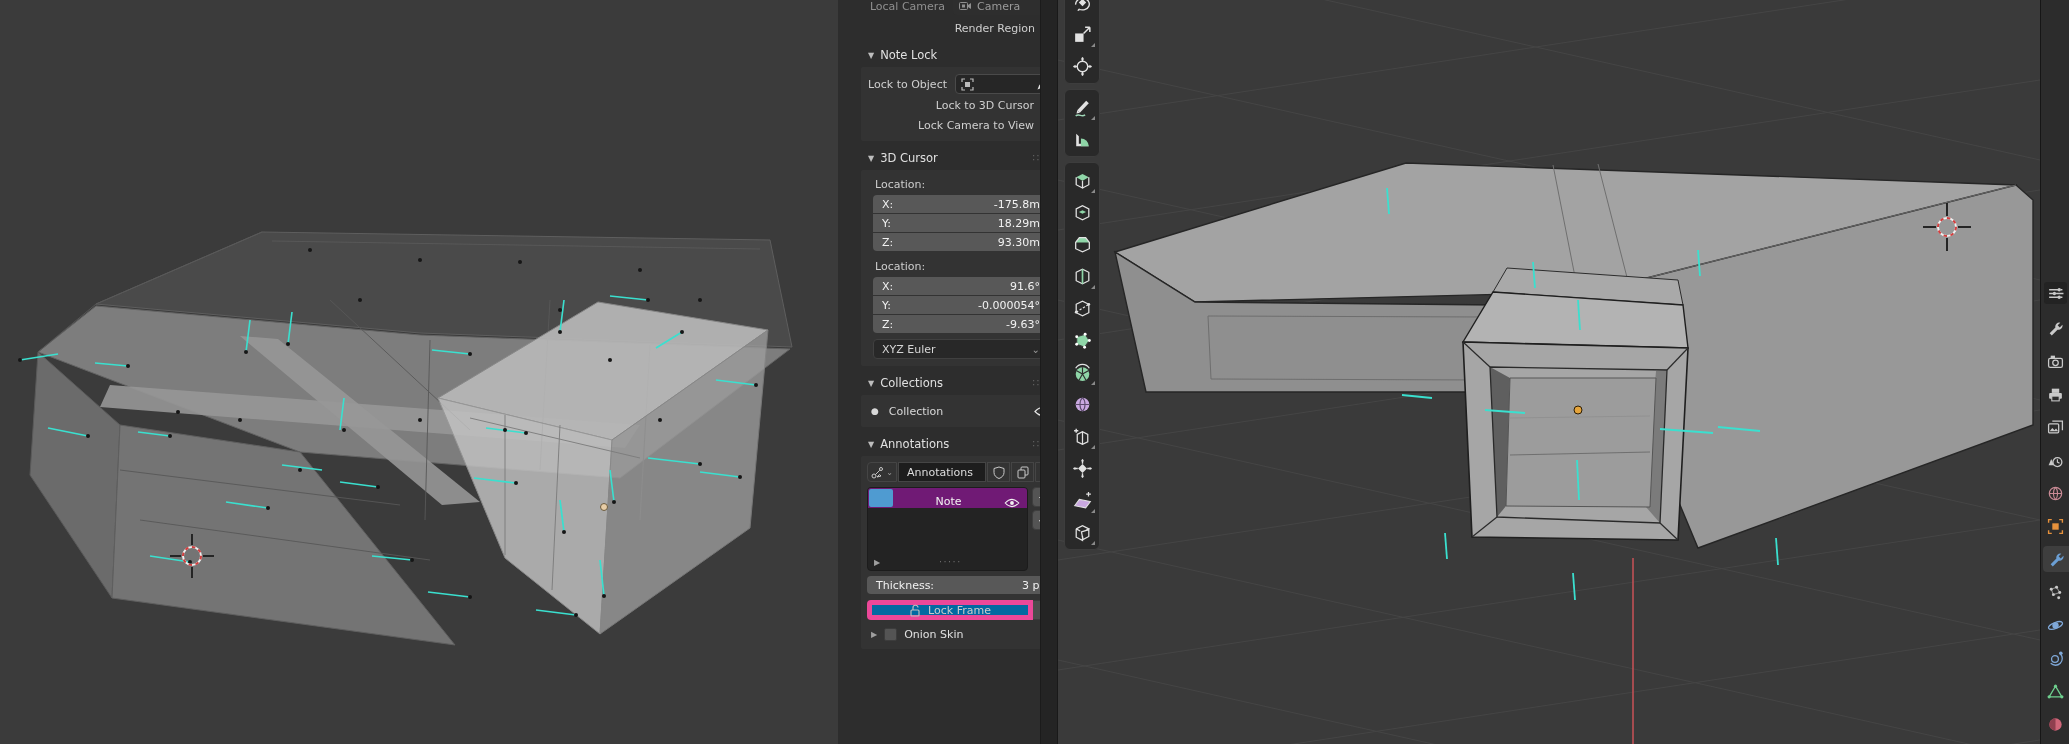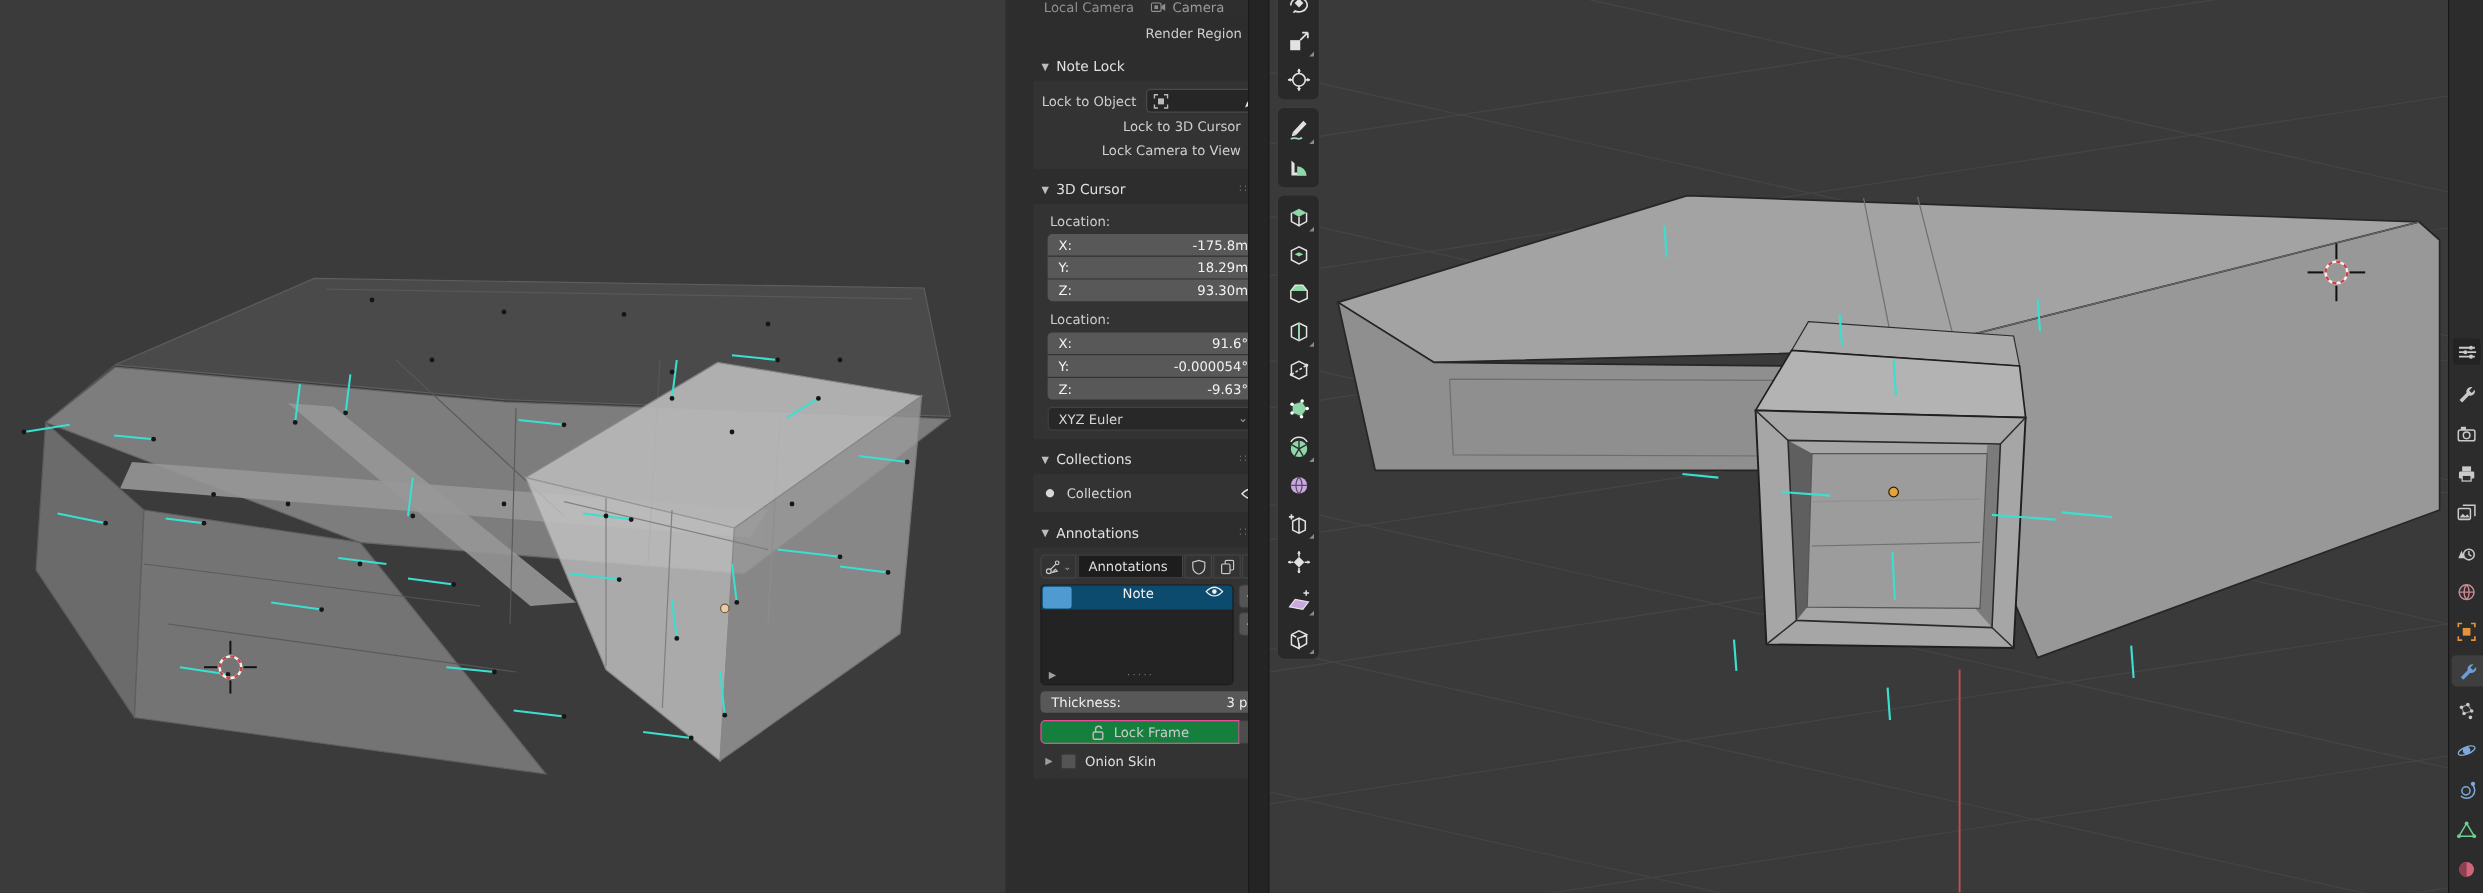--- a/index.html
+++ b/index.html
@@ -42,30 +42,30 @@
   .mini-x { margin-left:auto; color:#9a9a9a; font-size:11px; }
   .dblock { display:flex; align-items:stretch; height:20px; margin:1px 6px 5px; gap:1px; }
   .dblock .seg { background:#333333; border:1px solid #454545; display:flex; align-items:center;
     justify-content:center; color:#c9c9c9; }
   .dblock .seg.first { border-radius:4px 0 0 4px; width:30px; gap:2px; }
   .dblock .seg.name { flex:1; background:#1d1d1d; justify-content:flex-start; padding-left:8px; color:#dedede; border-radius:0; }
   .dblock .seg.sq { width:23px; }
   .dblock .seg.last { border-radius:0 4px 4px 0; width:20px; }
   .listwrap { display:flex; margin:0 6px; gap:4px; }
   .listbox { flex:1; background:#232323; border:1px solid #1c1c1c; border-radius:4px; height:84px; position:relative; }
-  .listrow { height:20px; background:#0c4a6e; border-radius:3px 3px 0 0; display:flex; align-items:flex-start; }
+  .listrow { height:20px; background:#701a75; border-radius:3px 3px 0 0; display:flex; align-items:flex-end; }
   .listrow .swatch { width:24px; height:18px; margin:1px 0 1px 1px; border-radius:2px; background:#4f9bd1; flex:none; }
   .listrow .nm { flex:1; text-align:center; color:#f2f2f2; }
   .list-foot { position:absolute; bottom:3px; left:6px; right:6px; display:flex; color:#7a7a7a; }
   .list-foot .dots { flex:1; text-align:center; letter-spacing:2px; font-size:8px; }
   .pm-col { display:flex; flex-direction:column; gap:3px; width:23px; }
   .pm-btn { height:20px; background:#545454; border:1px solid #3e3e3e; border-radius:4px; color:#e8e8e8;
     display:flex; align-items:center; justify-content:center; font-size:13px; line-height:1; }
   .lockrow { display:flex; margin:6px 6px 0; height:20px; }
-  .btn-lock { flex:1; background:#15803d; border:1px solid #ec4899; border-radius:4px 0 0 4px; display:flex;
+  .btn-lock { flex:1; background:#0369a1; border:5px solid #ec4899; border-radius:4px 0 0 4px; display:flex;
     align-items:center; justify-content:center; gap:7px; color:#cccccc; }
   .btn-lockx { width:22px; background:#4d4d4d; border:1px solid #3c3c3c; border-left:none; border-radius:0 4px 4px 0;
     display:flex; align-items:center; justify-content:center; color:#b9b0b0; }
   .onion { display:flex; align-items:center; gap:7px; margin:8px 10px 0; color:#e0e0e0; }
   .exp-tri { color:#9f9f9f; font-size:8px; }
   
   #toolbar { position:absolute; left:6px; top:0; width:36px; display:flex; flex-direction:column; gap:5px; }
   .tgroup { background:rgba(40,40,40,.95); border:1px solid #3d3d3d; border-radius:6px; padding:2px;
     display:flex; flex-direction:column; gap:2px; }
   .tbtn { width:30px; height:30px; border-radius:4px; display:flex; align-items:center; justify-content:center; position:relative; }

